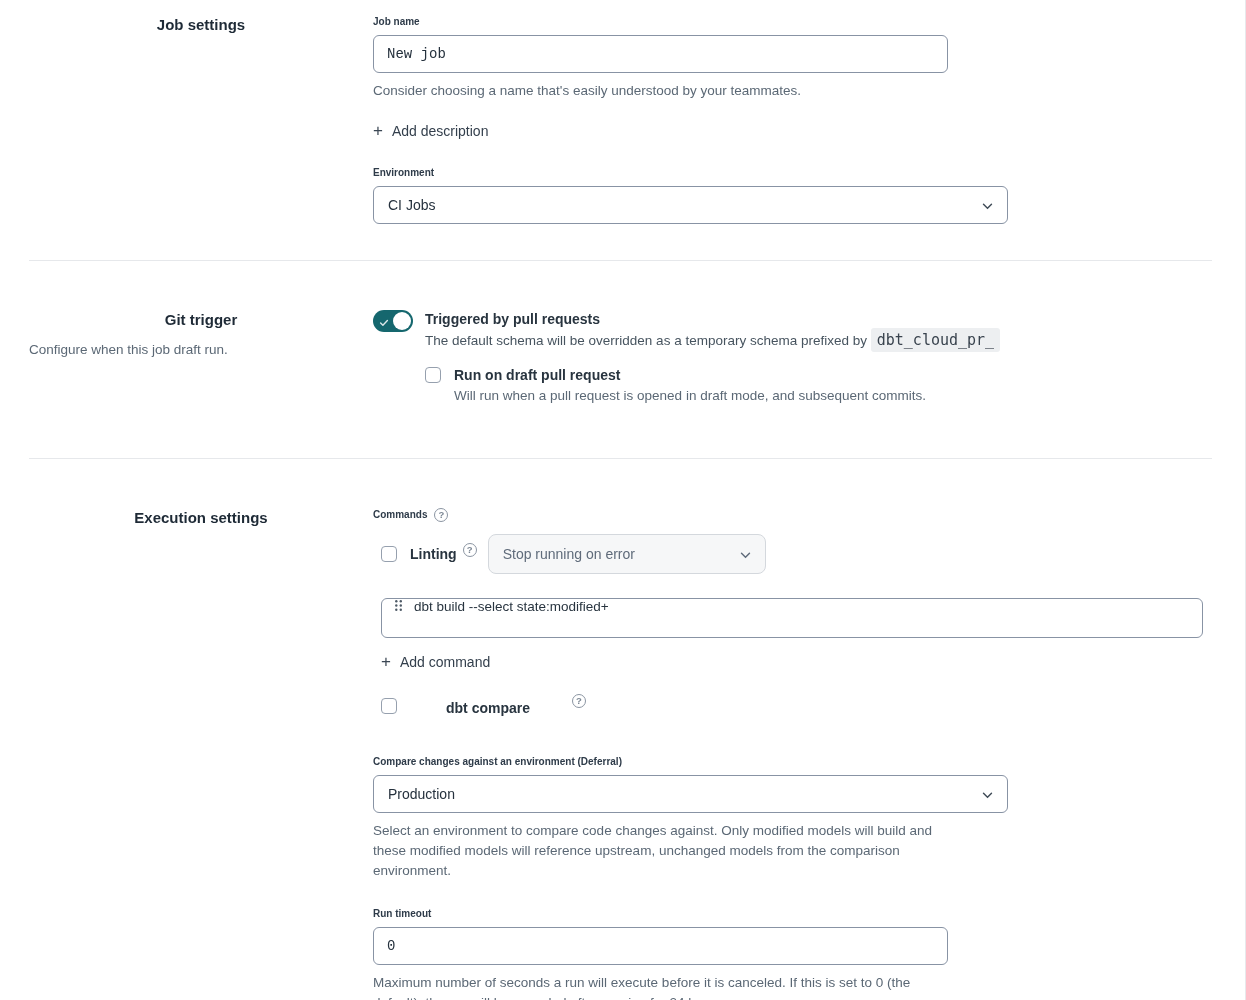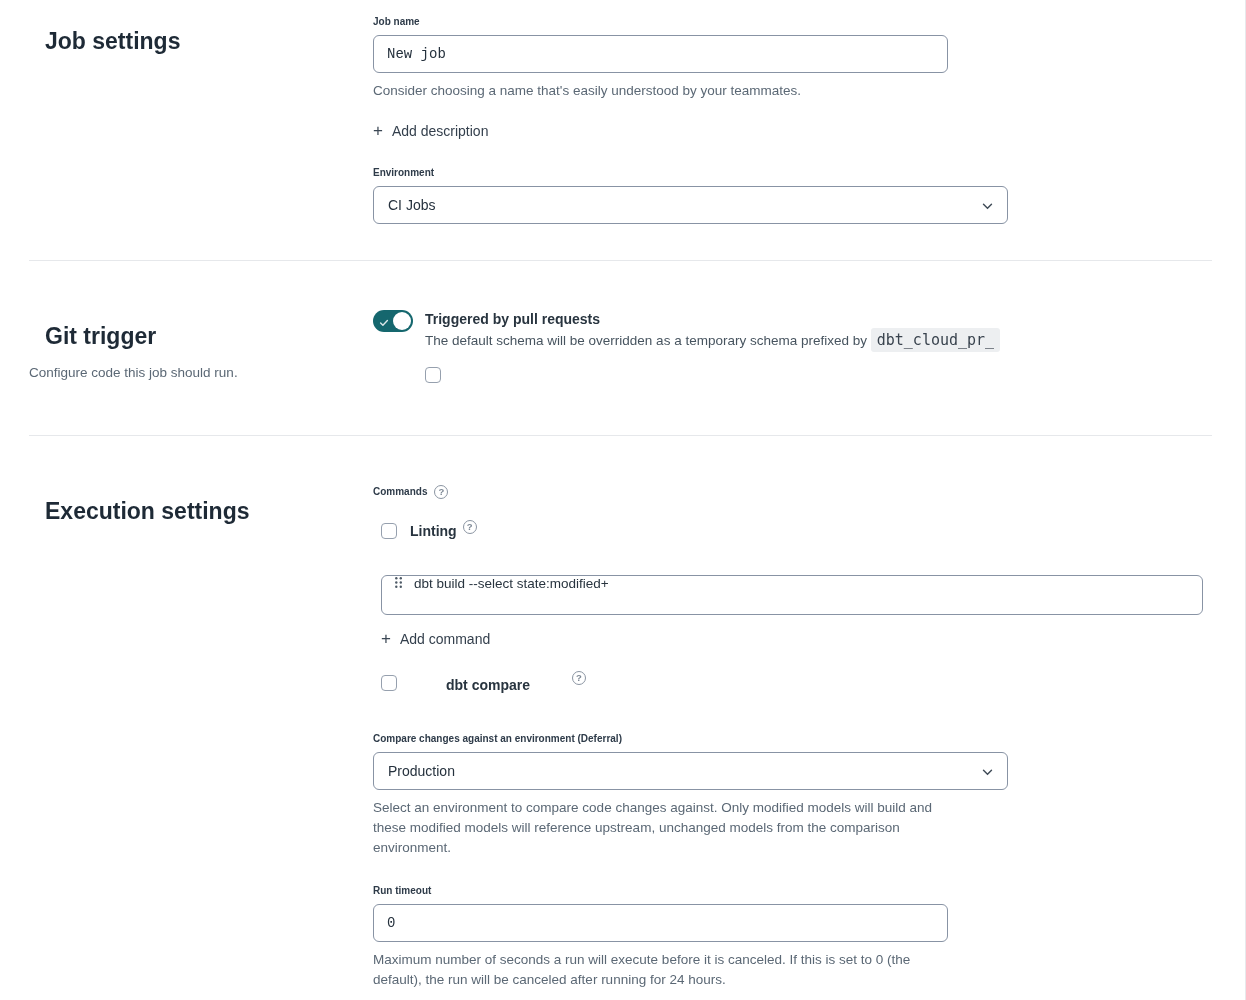--- a/index.html
+++ b/index.html
@@ -11,21 +11,21 @@
     --text-muted:#5b6875;
     --divider:#e6e8eb;
   }
   *{box-sizing:border-box;}
   html,body{margin:0;padding:0;background:#fff;}
   body{font-family:"Liberation Sans","DejaVu Sans",sans-serif;color:var(--text-body);}
   .page{width:1246px;height:1000px;background:#fff;border-right:1px solid #e7e9ec;overflow:hidden;position:relative;}
   .section{display:flex;padding-left:29px;}
   .col-left{width:344px;flex-shrink:0;}
   .col-right{flex:1;min-width:0;}
-  h2.section-title{font-size:23px;font-weight:700;color:var(--text-dark);margin:16px;line-height:22px;}
+  h2.section-title{font-size:15px;font-weight:700;color:var(--text-dark);margin:0;line-height:22px;text-align:center;}
   .section-sub{font-size:13.5px;color:var(--text-muted);margin:9px 0 0;line-height:19px;}
   .field-label{display:block;font-size:10px;font-weight:700;color:#2e3b49;line-height:15px;margin-bottom:6px;}
   .text-input{width:575px;height:38px;border:1px solid var(--border-input);border-radius:6px;padding:0 13px;font-size:14px;color:#25313d;font-family:Liberation Mono, monospace;background:#fff;outline:none;}
   .helper{margin:8px 0 0;font-size:13.5px;color:var(--text-muted);line-height:20px;max-width:575px;}
   .add-link{margin-top:22px;display:flex;align-items:center;gap:9px;font-size:14px;color:#333f4c;background:none;border:none;padding:0;cursor:pointer;font-family:inherit;}
   .plus{font-size:17px;line-height:14px;color:#3b4754;font-weight:400;}
   .select{width:635px;height:38px;border:1px solid var(--border-input);border-radius:6px;display:flex;align-items:center;justify-content:space-between;padding:0 14px;font-size:14px;color:#25313d;background:#fff;cursor:pointer;}
   .select.disabled{width:278px;height:40px;background:#f6f7f8;border:1px solid #d4d8dd;color:#5f6b7a;border-radius:8px;}
   .env-label{margin-top:26px;}
   hr.divider{border:none;border-top:1px solid var(--divider);margin:0 33px 0 29px;}
@@ -91,41 +91,45 @@
         </span>
       </div>
     </div>
   </section>
 
   <hr class="divider">
 
   <section class="section s2">
     <div class="col-left">
       <h2 class="section-title">Git trigger</h2>
-      <p class="section-sub">Configure code this job should run.</p>
+      <p class="section-sub">Configure when this job draft run.</p>
     </div>
     <div class="col-right">
       <div class="toggle-row">
         <button class="toggle" aria-checked="true">
           <span class="check">
             <svg width="10" height="10" viewBox="0 0 10 10">
                 <path d="M1.6 5.1 L3.9 7.3 L8.4 2.6" stroke="#ffffff" stroke-width="1.4" fill="none" stroke-linecap="round" stroke-linejoin="round" opacity="0.85"></path>
               </svg>
           </span>
           <span class="knob"></span>
         </button>
         <div>
           <div class="bold-label">Triggered by pull requests</div>
           <div class="toggle-desc">
             <span>The default schema will be overridden as a temporary schema prefixed by</span>
             <code class="chip">dbt_cloud_pr_</code>
           </div>
 
           <div class="check-row">
             <button class="checkbox" aria-checked="false"></button>
+            <div>
+              <div class="bold-label">Run on draft pull request</div>
+              <div class="check-helper">Will run when a pull request is opened in draft mode, and subsequent commits.</div>
+            </div>
           </div>
         </div>
       </div>
     </div>
   </section>
 
   <hr class="divider">
 
   <section class="section s3">
     <div class="col-left">
@@ -135,20 +139,28 @@
 
       <div class="commands-row">
         <span class="field-label" style="margin-bottom:0;">Commands</span>
         <button class="help-icon">?</button>
       </div>
 
       <div class="linting-row">
         <button class="checkbox" style="margin-top:0;" aria-checked="false"></button>
         <span class="bold-label">Linting</span>
         <button class="help-icon" style="position:relative;top:-4px;">?</button>
+        <div class="select disabled">
+          <span>Stop running on error</span>
+          <span>
+            <svg width="11" height="7" viewBox="0 0 11 7">
+                <path d="M1.5 1.2 L5.5 5.3 L9.5 1.2" stroke="#5f6b7a" stroke-width="1.4" fill="none" stroke-linecap="round"></path>
+              </svg>
+          </span>
+        </div>
       </div>
 
       <div class="command-row">
         <span class="drag-handle">
           <svg width="9" height="13" viewBox="0 0 9 13">
             <circle cx="2.3" cy="2.2" r="1.2" fill="#4e5a66"></circle>
               <circle cx="6.8" cy="2.2" r="1.2" fill="#4e5a66"></circle>
             <circle cx="2.3" cy="6.5" r="1.2" fill="#4e5a66"></circle>
               <circle cx="6.8" cy="6.5" r="1.2" fill="#4e5a66"></circle>
             <circle cx="2.3" cy="10.8" r="1.2" fill="#4e5a66"></circle>

